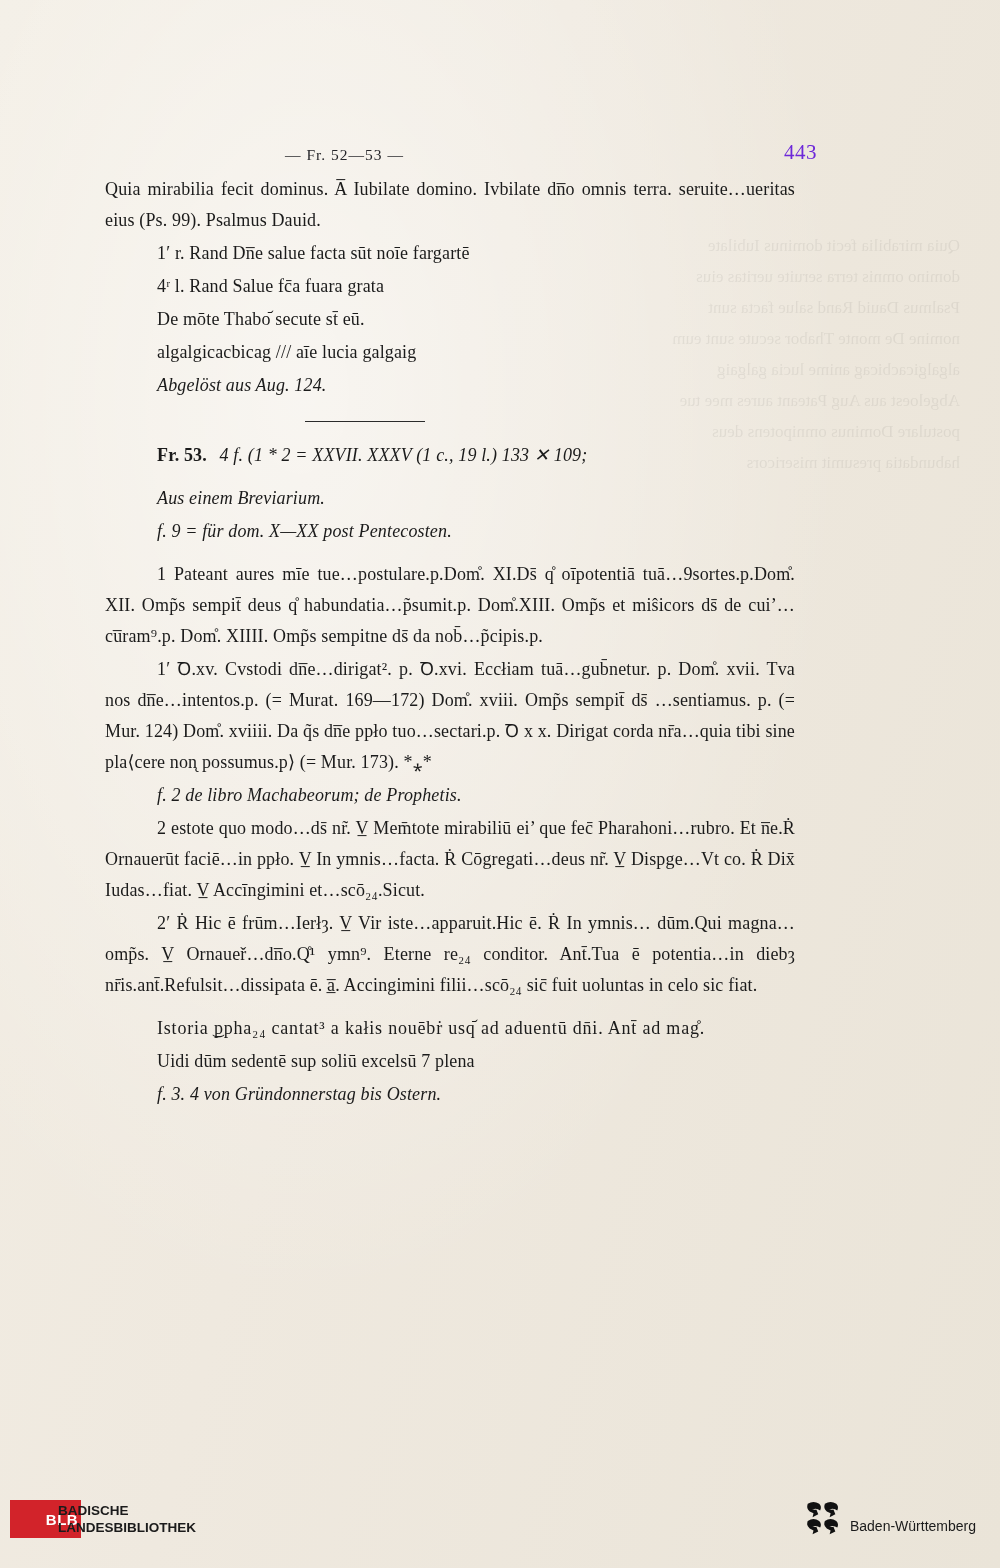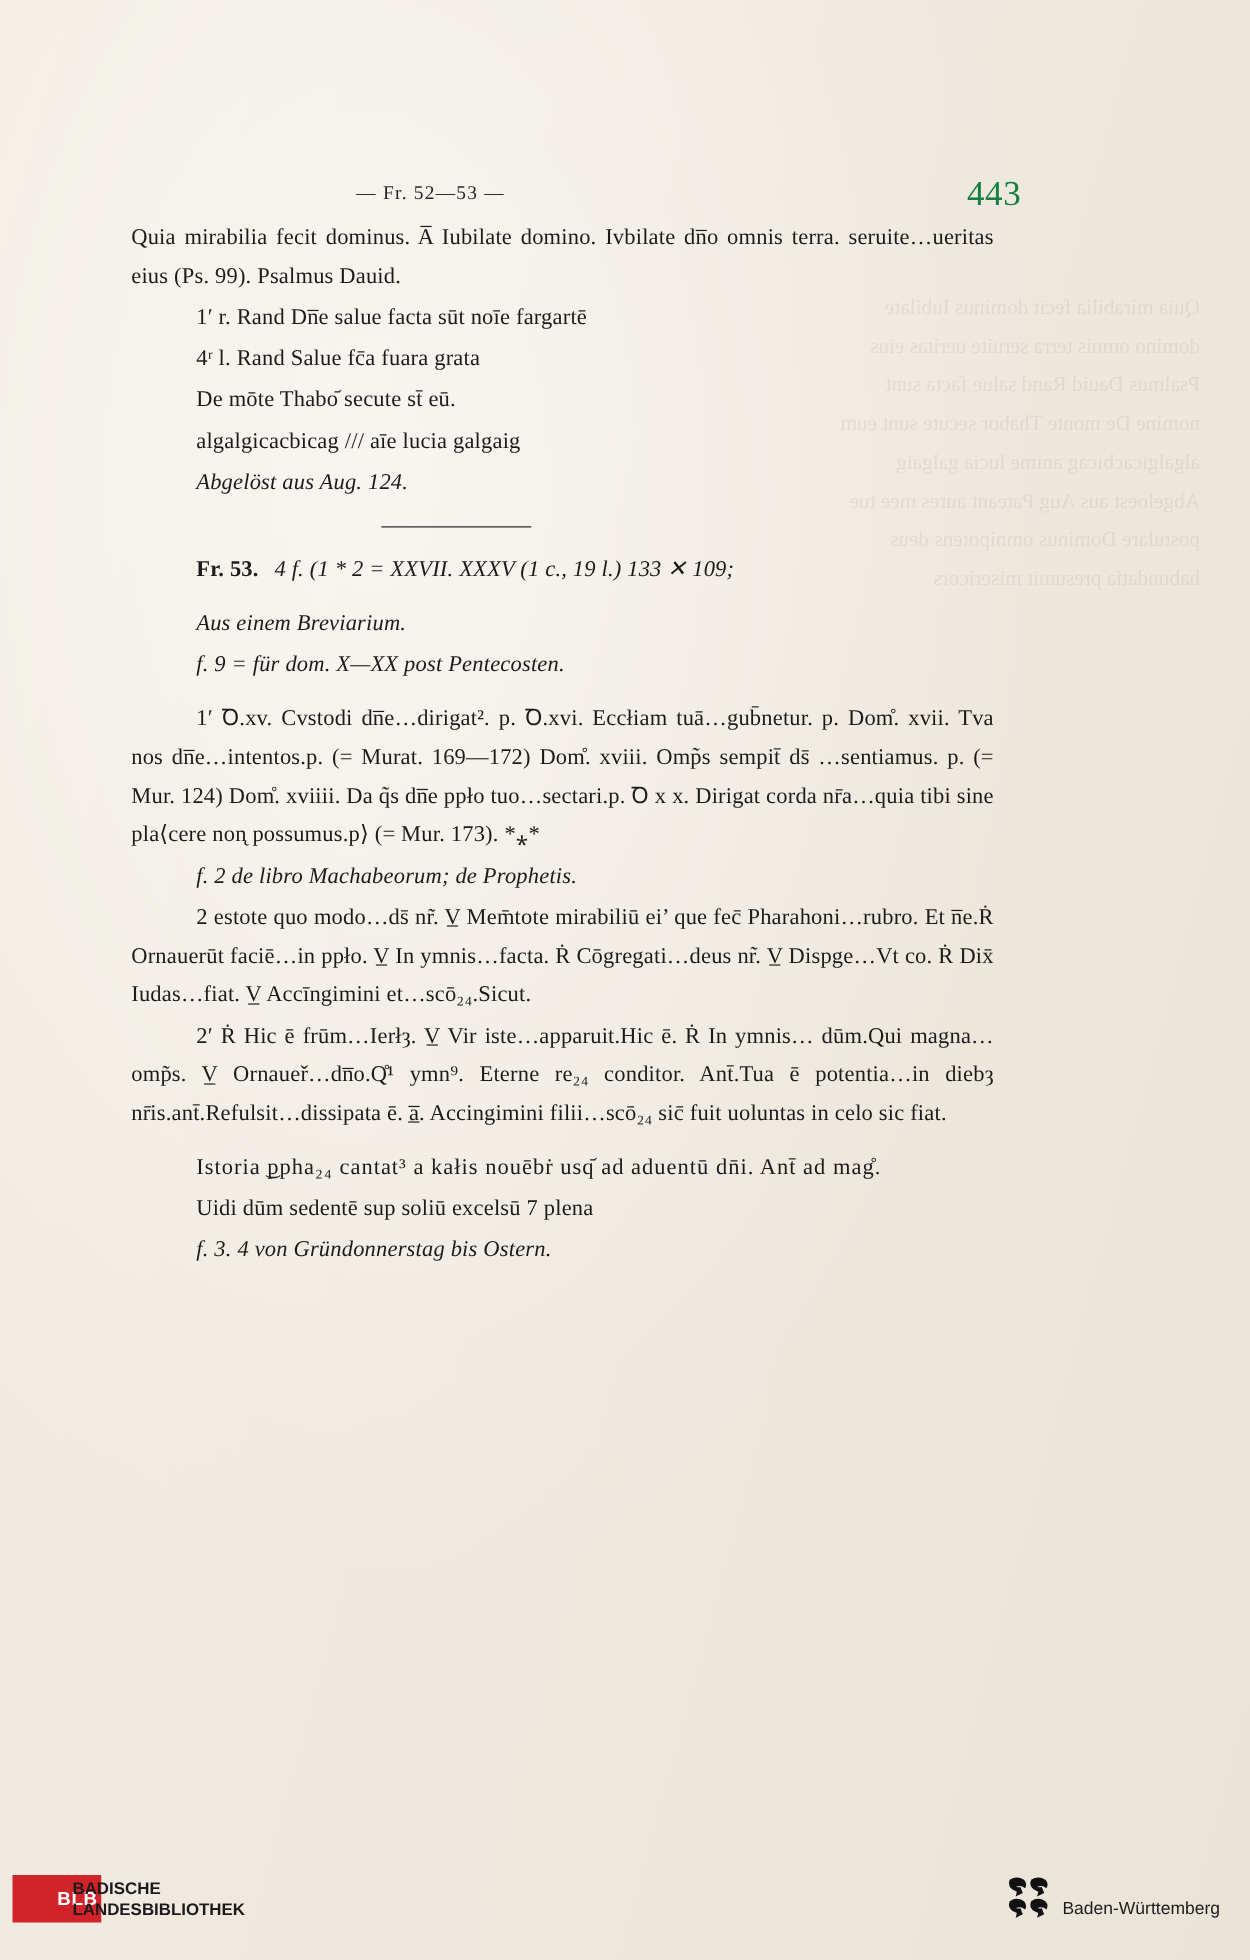--- a/index.html
+++ b/index.html
@@ -47,23 +47,23 @@
     left: 180px;
     top: 6px;
     font-size: 15.5px;
     letter-spacing: 1px;
     color: #26262a;
   }
   .runhead .pageno {
     position: absolute;
     right: -22px;
     top: 0px;
-    font-size: 28px;
+    font-size: 21px;
     letter-spacing: 0.5px;
-    color: #15803d;
+    color: #6d28d9;
   }
   p {
     margin: 0;
     font-size: 18px;
     line-height: 31px;
     text-align: justify;
     letter-spacing: 0.15px;
   }
   .blk { margin-bottom: 2px; }
   .ind { text-indent: 52px; }
@@ -175,20 +175,21 @@
       <span class="it" style="margin-left:8px">4 f. (1 * 2  =  XXVII. XXXV (1 c., 19 l.) 133 ✕ 109;</span>
     </p>
 
     <div class="gap-s"></div>
 
     <p class="blk ind it"><span>Aus einem Breviarium.</span></p>
     <p class="blk ind it">f. 9 = für dom. X—XX post Pentecosten.</p>
 
     <div class="gap-s"></div>
 
+    <p class="blk ind">1 Pateant aures mīe tue…postulare.p.Dom̊. XI.Ds̄ q̊ oīpotentiā tuā…9sortes.p.Dom̊. XII. Omp̃s sempit̄ deus q̊ habundatia…p̃sumit.p. Dom̊.XIII. Omp̃s et miŝicors ds̄ de cui’…cu̅ram⁹.p. Dom̊. XIIII. Omp̃s sempitne ds̄ da nob̄…p̃cipis.p.</p>
     <p class="blk ind">1′ Ꝺ.xv. Cvstodi dn̅e…dirigat². p. Ꝺ.xvi. Eccłiam tuā…gub̄netur. p. Dom̊. xvii. Tva nos dn̅e…intentos.p. (= Murat. 169—172) Dom̊. xviii. Omp̃s sempit̄ ds̄ …sentiamus. p. (= Mur. 124) Dom̊. xviiii. Da q̃s dn̅e ppło tuo…sectari.p. Ꝺ x x. Dirigat corda nr̄a…quia tibi sine pla⟨cere non̨ possumus.p⟩ (= Mur. 173). *⁎*</p>
 
     <p class="blk ind it">f. 2 de libro Machabeorum; de Prophetis.</p>
 
     <p class="blk ind">2 estote quo modo…ds̄ nr̃. V̲ Mem̄tote mirabiliū ei’ que fec̄ Pharahoni…rubro. Et n̅e.Ṙ Ornauerūt faciē…in ppło. V̲ In ymnis…facta. Ṙ Cōgregati…deus nr̃. V̲ Dispge…Vt co. Ṙ Dix̄ Iudas…fiat. V̲ Accīngimini et…scō₂₄.Sicut.</p>
     <p class="blk ind">2′ Ṙ Hic ē frūm…Ierłȝ. V̲ Vir iste…apparuit.Hic ē. Ṙ In ymnis… dūm.Qui magna…omp̃s. V̲ Ornaueř…dn̅o.Q̊¹ ymn⁹. Eterne re₂₄ conditor. Ant̄.Tua ē potentia…in diebȝ nr̄is.ant̄.Refulsit…dissipata ē. a̲̅. Accingimini filii…scō₂₄ sic̄ fuit uoluntas in celo sic fiat.</p>
 
     <div class="gap-s"></div>
 
     <p class="blk ind" style="letter-spacing:0.8px">Istoria ͜ppha₂₄ cantat³ a kałis nouēbṙ usq᷄ ad aduentū dn̄i. Ant̄ ad mag̊.</p>

